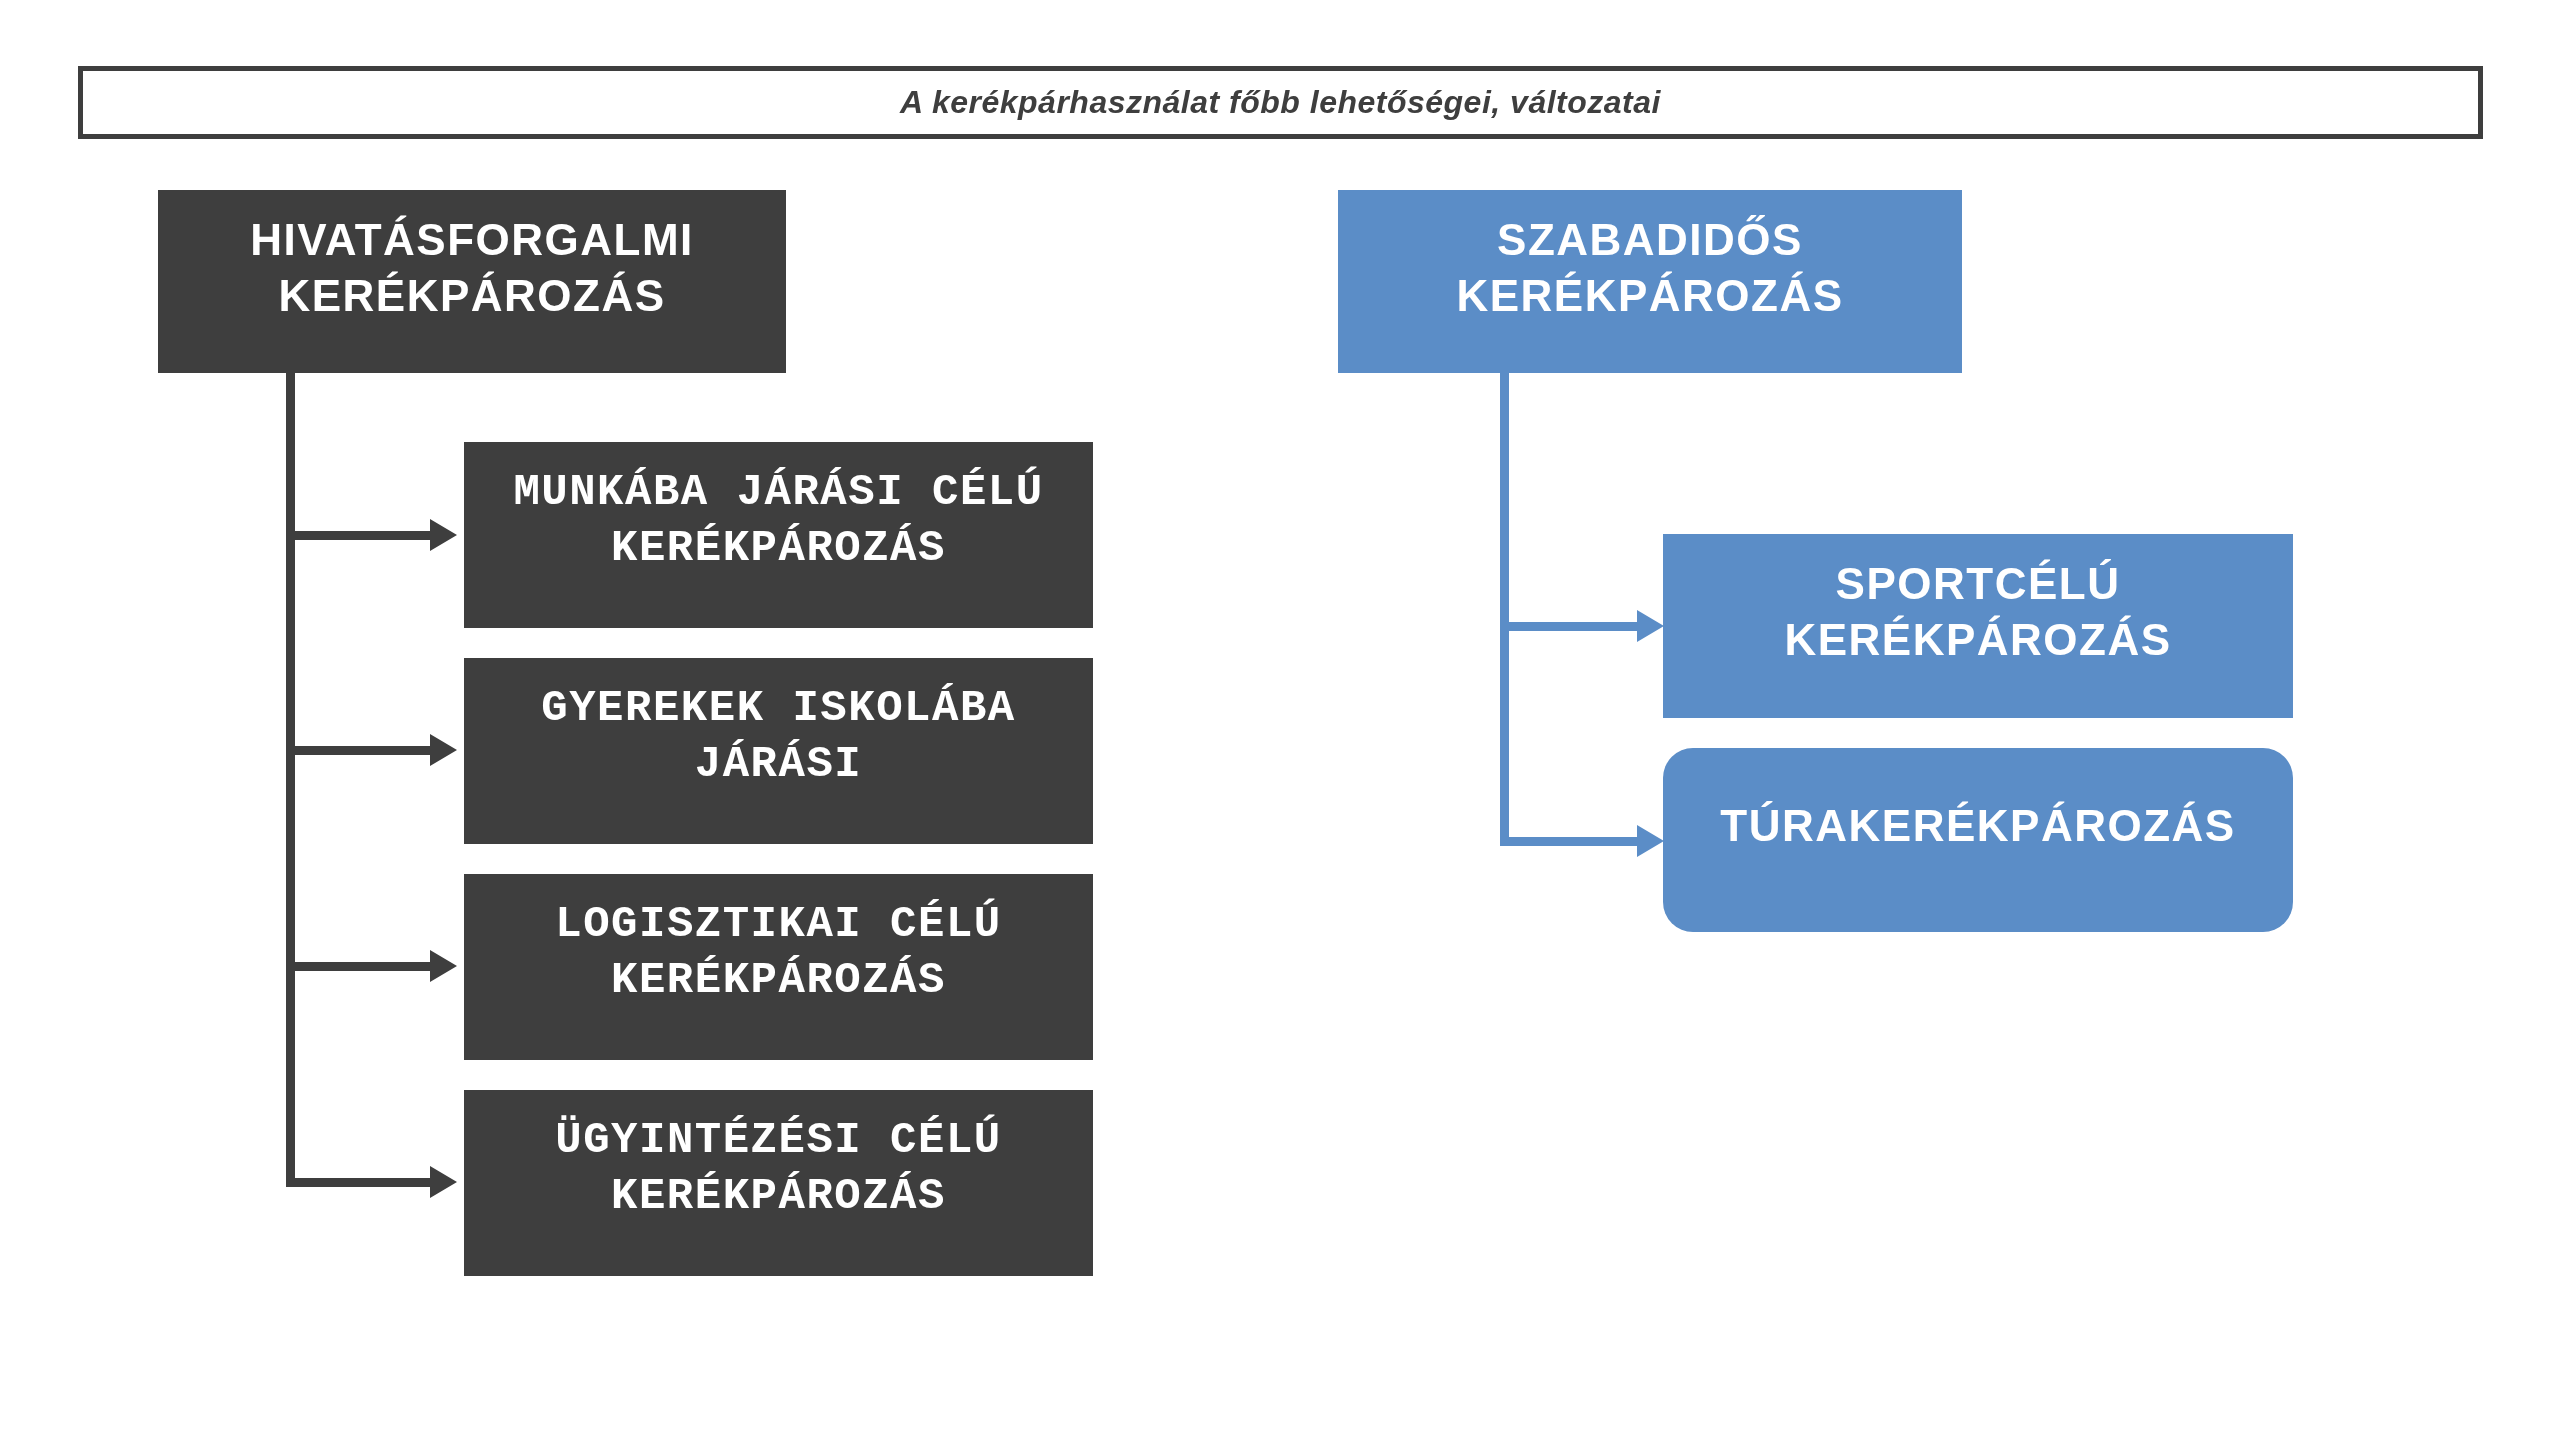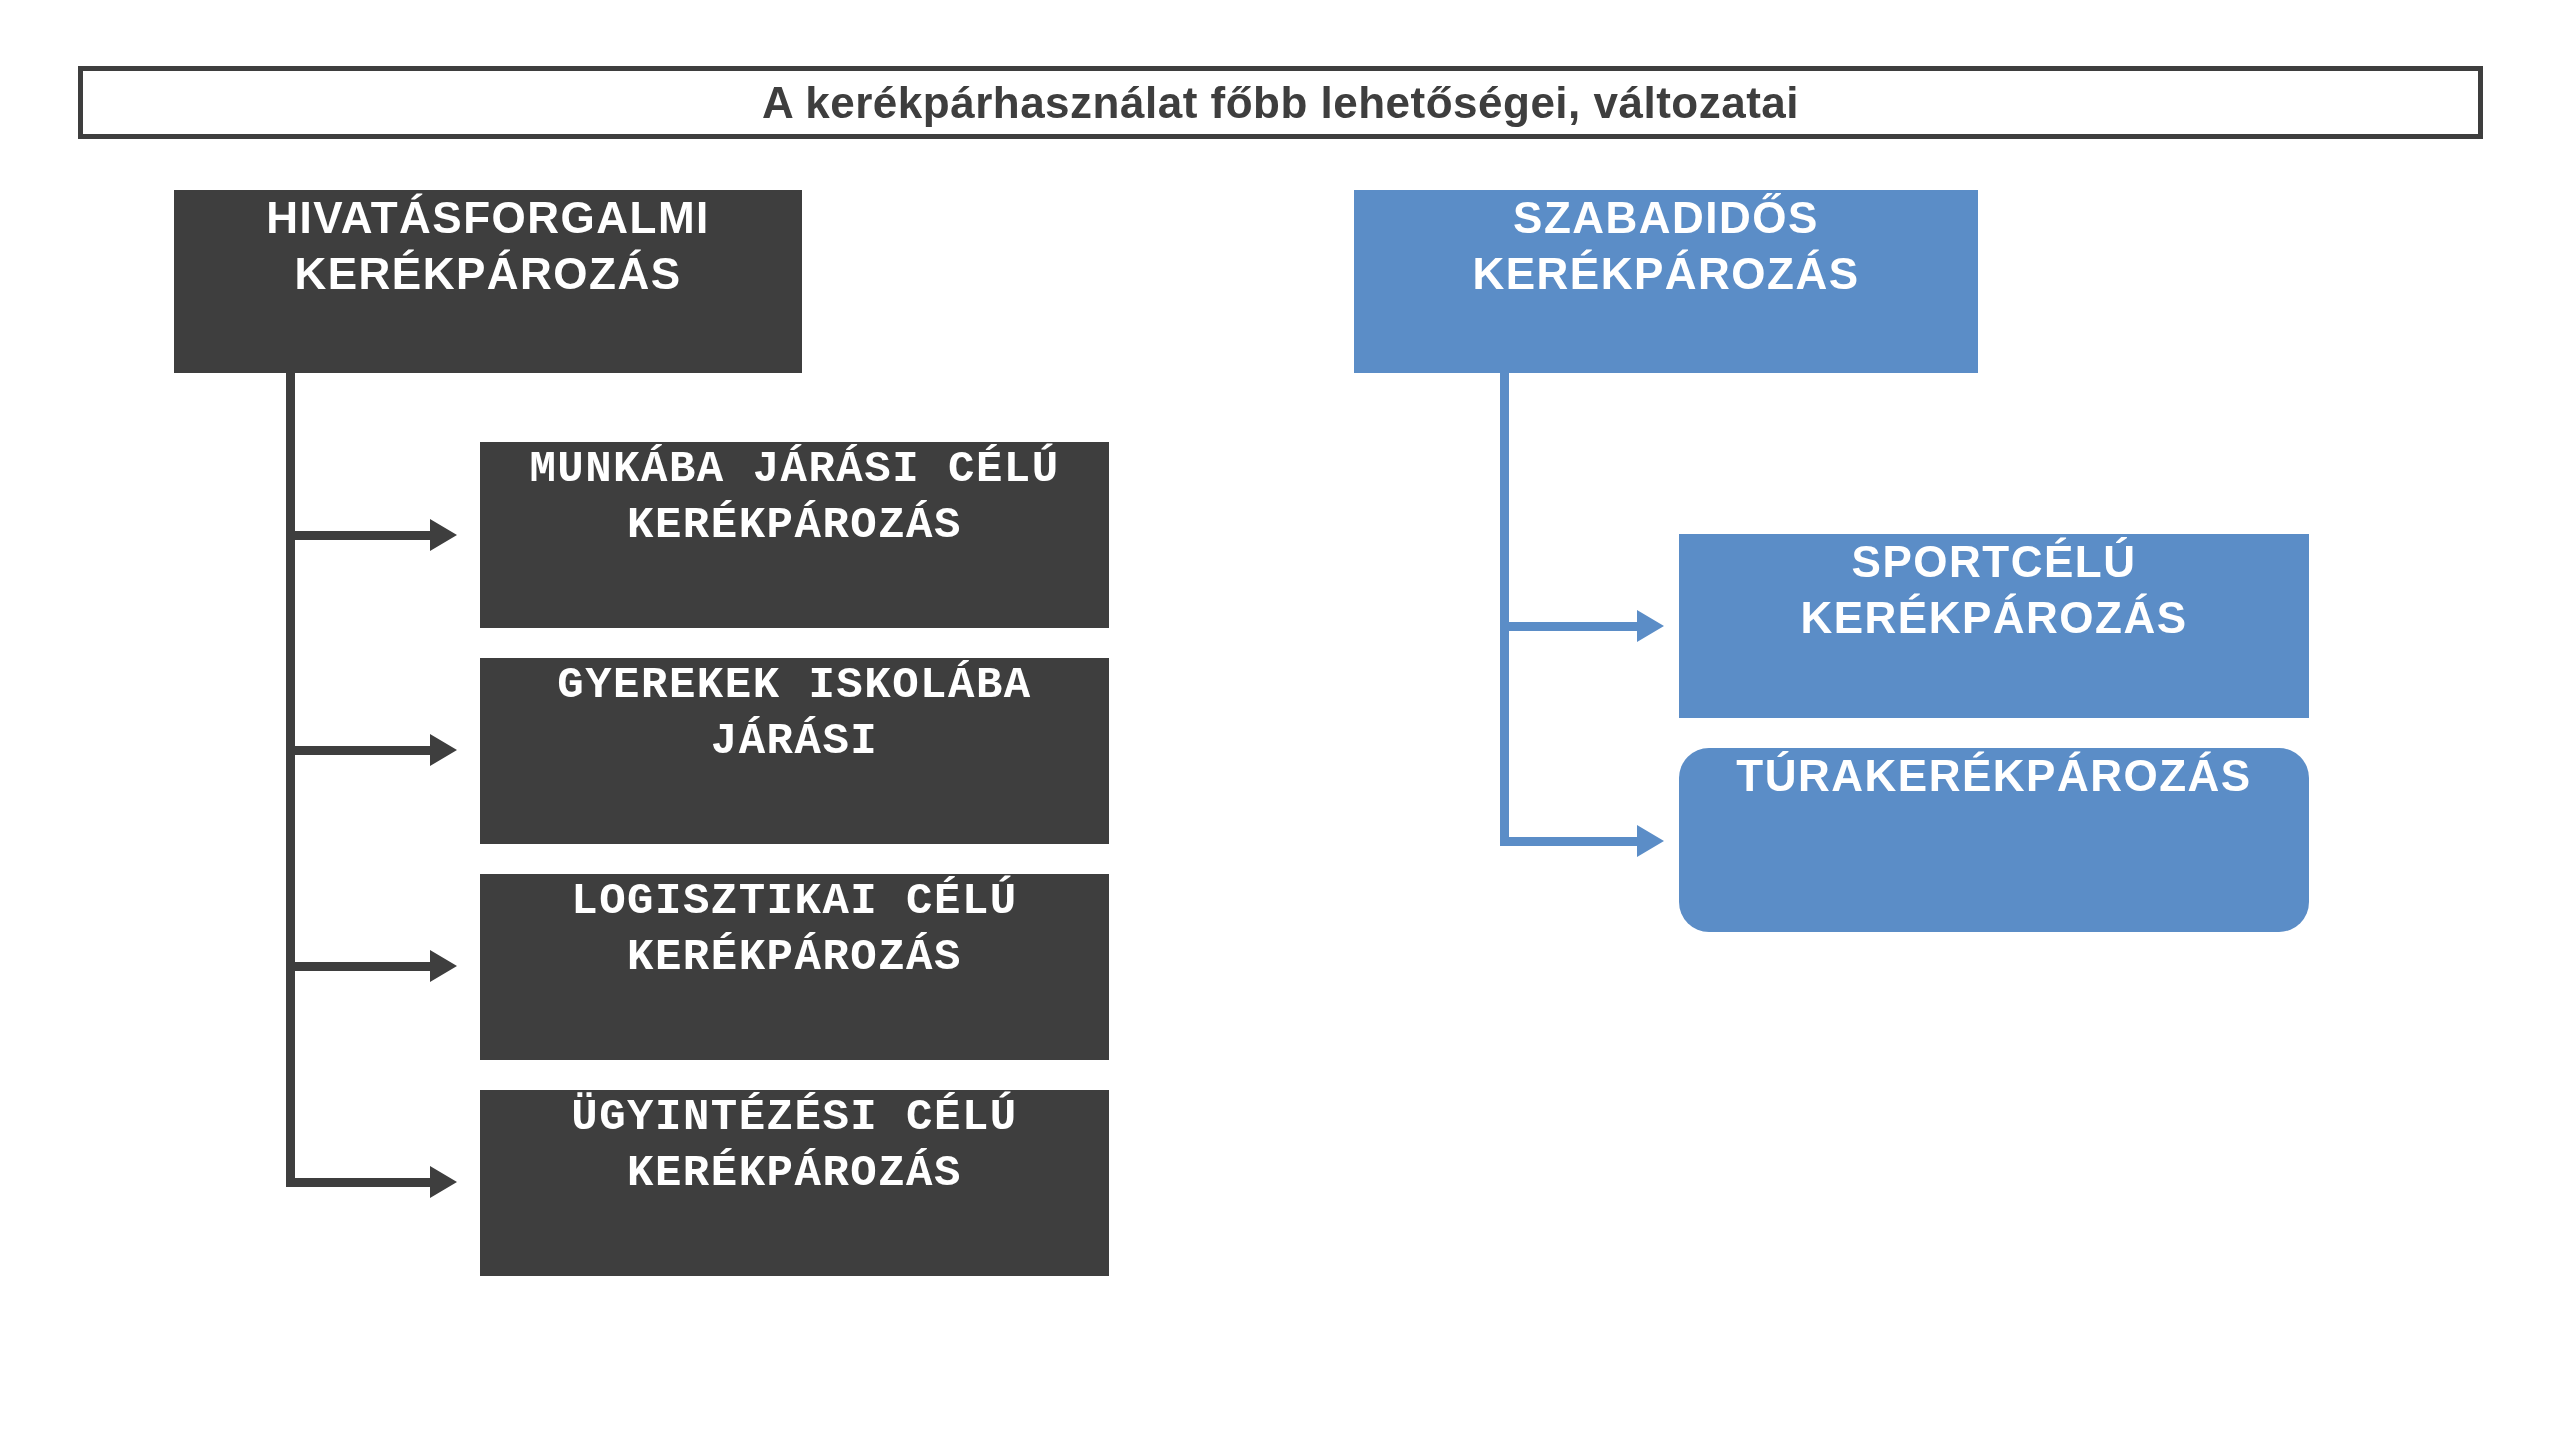--- a/index.html
+++ b/index.html
@@ -24,36 +24,36 @@
     width: 2405px;
     height: 73px;
     box-sizing: border-box;
     border: 5px solid var(--dark, #3e3e3e);
     background: #ffffff;
     display: flex;
     align-items: center;
     justify-content: center;
   }
   .title-box span {
-    font-size: 44px;
+    font-size: 32px;
     font-weight: bold;
     color: var(--dark, #3e3e3e);
     letter-spacing: 0.5px;
+    font-style: italic;
   }
 
   
   .node {
     position: absolute;
     box-sizing: border-box;
     display: flex;
-    align-items: flex-start;
+    align-items: center;
     justify-content: center;
     text-align: center;
     padding: 0 40px 28px 40px;
-    margin-left: 16px;
   }
   .node span {
     font-size: 44px;
     font-weight: bold;
     color: #ffffff;
     letter-spacing: 1.5px;
     line-height: 1.27;
   }
   .dark { background: var(--dark, #3e3e3e); }
   .blue { background: var(--blue, #5b8dc7); }

